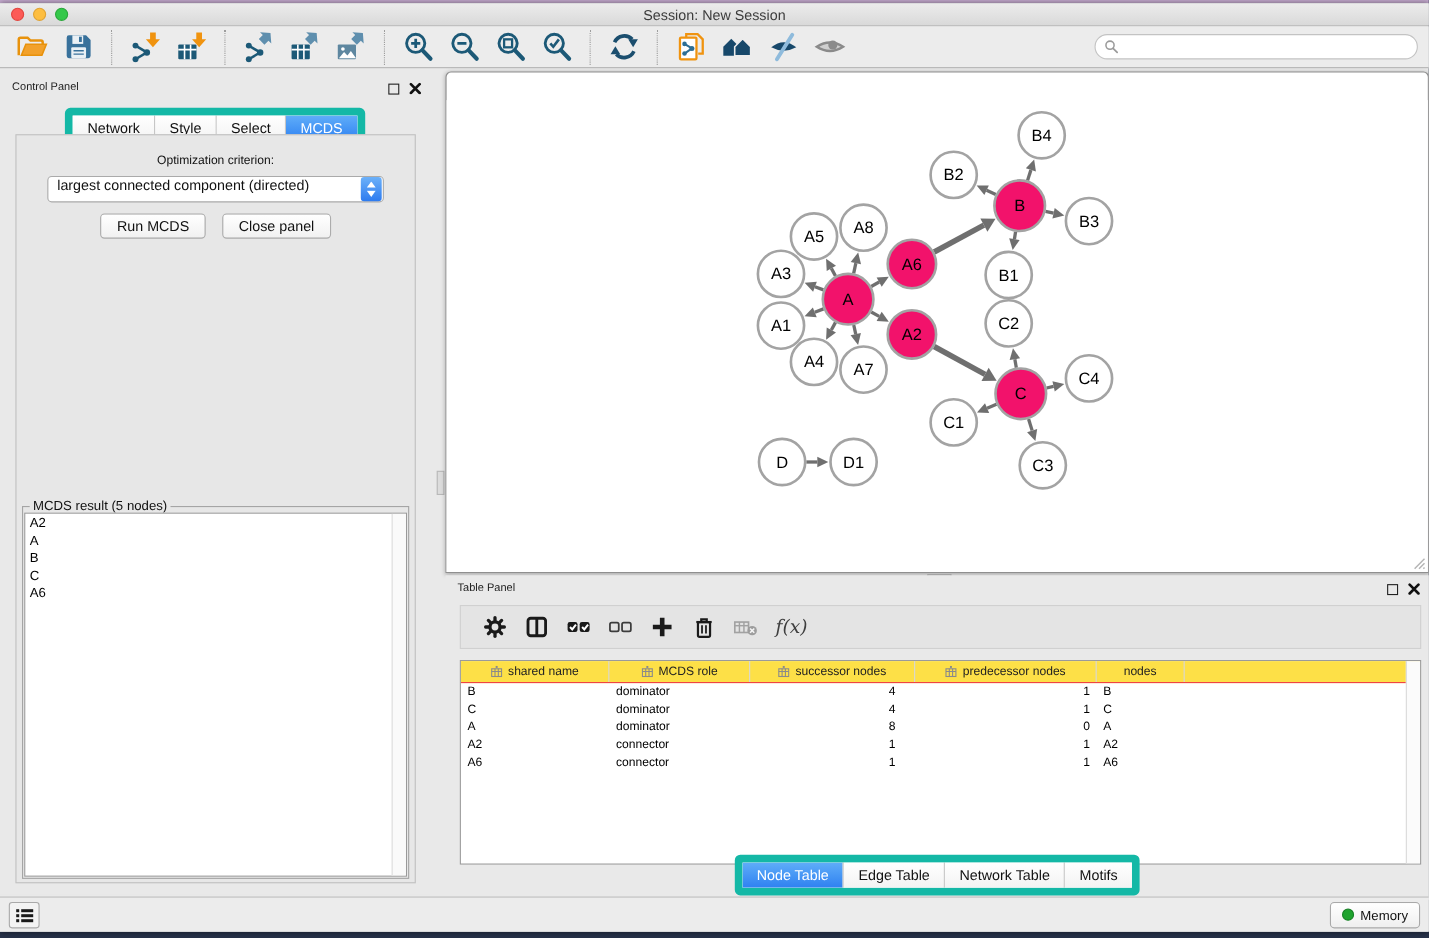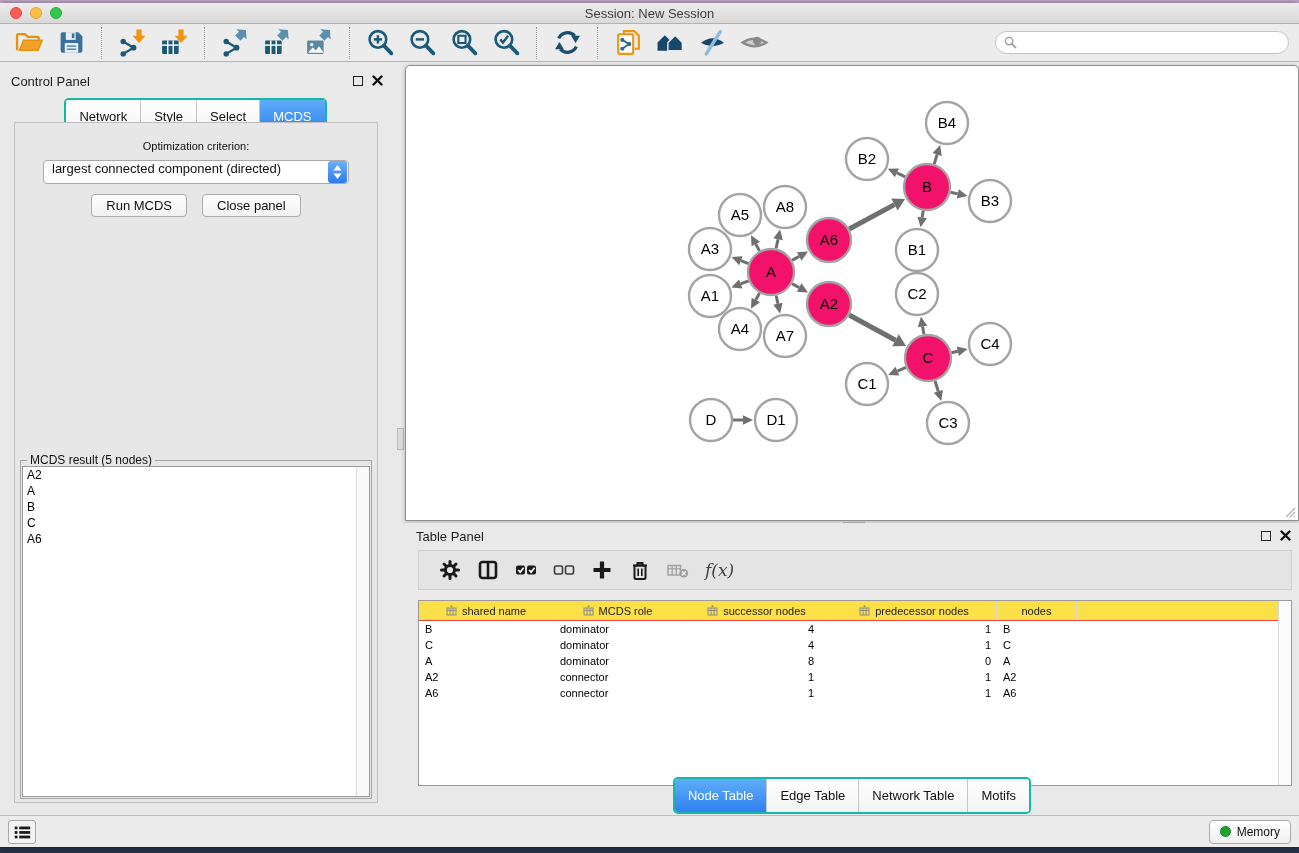--- a/index.html
+++ b/index.html
@@ -22,26 +22,26 @@
   .toolbar{position:relative;height:38px;background:#ececec;border-bottom:1px solid #b5b5b5;display:flex;align-items:center;padding:0 10px 0 8px;}
   #toolbar-icons{display:flex;align-items:center;height:100%;}
   .tbtn{display:inline-flex;align-items:center;justify-content:center;width:30px;height:32px;margin:0 6px;cursor:default;}
   .tsep{height:32px;border-left:1px dotted #9d9d9d;margin:0 9px;}
   .search{margin-left:auto;width:294px;height:23px;background:#fff;border:1px solid #c3c3c3;border-radius:12px;display:flex;align-items:center;padding:0 8px;}
   .search input{border:none;outline:none;flex:1;font-size:12px;background:transparent;}
 
   
   .control-panel{position:absolute;left:0;top:65px;width:391px;height:745px;background:#e9e9e9;}
   .cp-header{position:relative;height:26px;}
-  .panel-title{position:absolute;left:11px;top:6px;font-size:13px;color:#1d1d1d;}
+  .panel-title{position:absolute;left:11px;top:6px;font-size:10px;color:#1d1d1d;}
   .panel-btns{position:absolute;right:8px;top:7px;display:flex;gap:9px;align-items:center;}
   .float-btn{width:10px;height:10px;border:1.6px solid #222;background:transparent;}
   .close-x{width:11px;height:11px;}
   .cp-tabs{position:absolute;top:30px;left:0;right:0;display:flex;justify-content:center;}
-  .segmented{display:inline-flex;border:2px solid #14b8a6;border-radius:5px;overflow:hidden;background:#fff;height:37px;}
+  .segmented{display:inline-flex;border:7px solid #14b8a6;border-radius:5px;overflow:hidden;background:#fff;height:37px;}
   .segment{display:flex;align-items:center;padding:0 13px;font-size:13px;color:#111;background:linear-gradient(#ffffff,#f3f3f3);border-left:1px solid #c6c6c6;cursor:default;}
   .segment:first-child{border-left:none;}
   .segment.active{background:linear-gradient(#5fadf9,#2f81f1);color:#fff;}
   .cp-body{position:absolute;left:14px;right:13px;top:54px;bottom:10px;background:#e7e7e7;border:1px solid #c0c0c0;}
   .opt-label{position:absolute;top:17px;left:0;right:0;text-align:center;font-size:11px;color:#111;}
   .dropdown{position:absolute;top:37px;left:28px;right:28px;height:24px;background:#fff;border:1px solid #aaa;border-radius:4px;display:flex;align-items:flex-start;}
   .dropdown .dd-text{flex:1;font-size:13px;padding-left:8px;color:#111;white-space:nowrap;overflow:hidden;}
   .dd-stepper{width:19px;height:22px;border-radius:3px;background:linear-gradient(#6cb1f9,#2d7bef);margin:0 1px;display:flex;flex-direction:column;align-items:center;justify-content:center;gap:2px;}
   .btn-row{position:absolute;top:71px;left:0;right:0;display:flex;justify-content:center;gap:15px;}
   .push-btn{height:23px;padding:0 14px;font-size:13px;color:#111;background:linear-gradient(#ffffff,#f1f1f1);border:1px solid #acacac;border-radius:4px;display:flex;align-items:center;}

